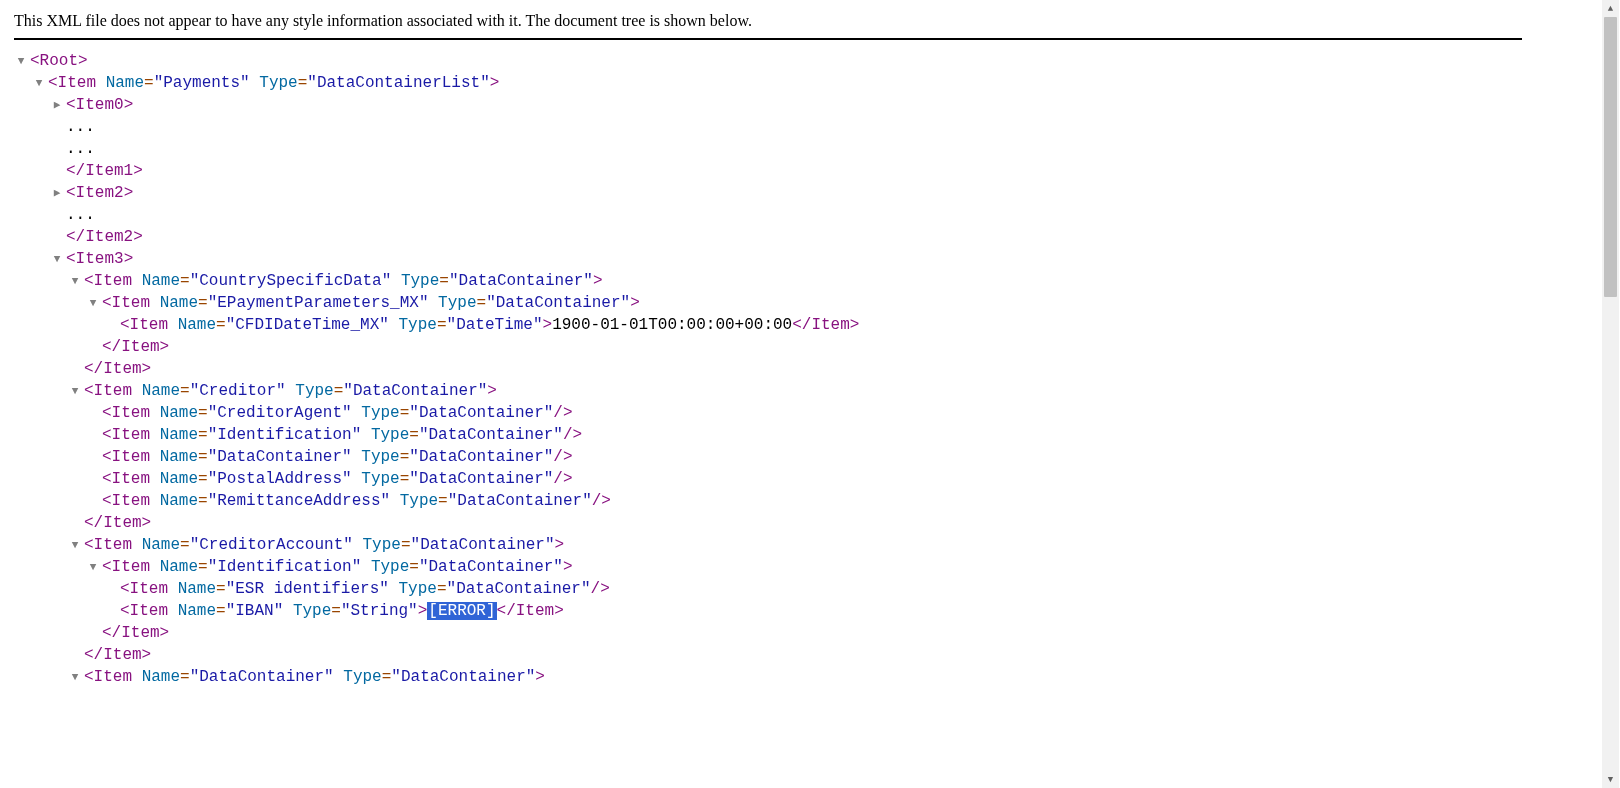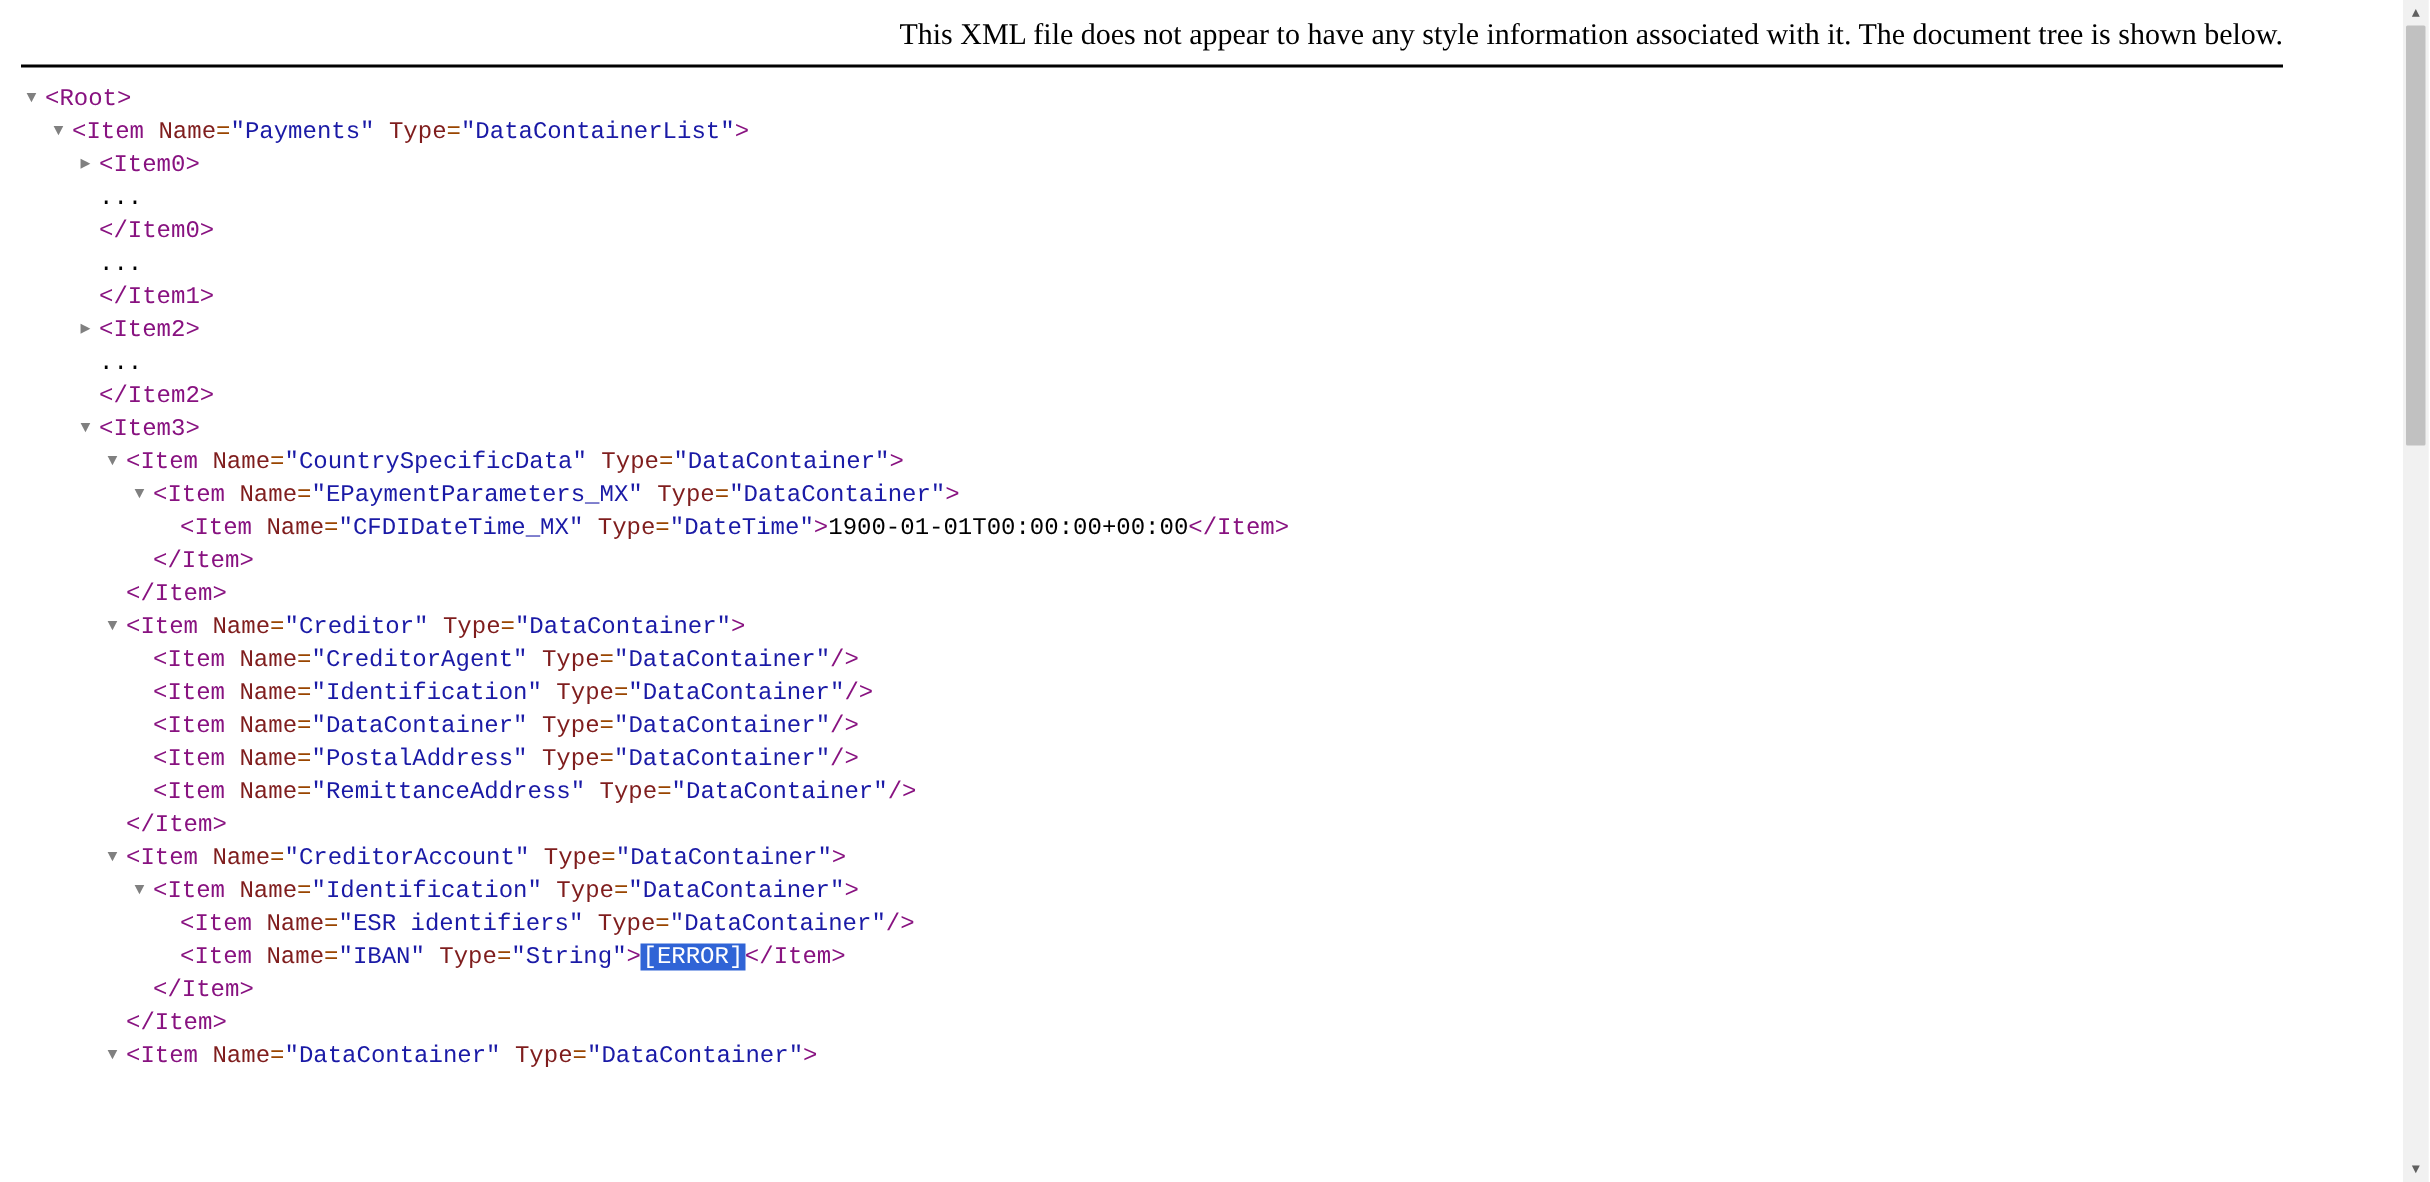--- a/index.html
+++ b/index.html
@@ -20,24 +20,23 @@
     background: #fff;
   }
   .content-area {
     width: 1536px;
     height: 788px;
     padding: 8px 14px;
     overflow: hidden;
   }
   .notice {
     font-family: "Times New Roman", serif;
-    font-size: 20px;
+    font-size: 16px;
     color: #000;
     padding: 4px 0 8px 0;
-    text-align: right;
   }
   .divider {
     border: none;
     border-top: 2px solid #000;
     margin: 0 0 10px 0;
   }
   .tree {
     line-height: 22px;
     white-space: nowrap;
   }
@@ -54,21 +53,21 @@
     font-size: 11px;
     color: #808080;
     user-select: none;
     text-align: center;
     margin-right: 2px;
   }
   .toggle.down::before { content: "▼"; }
   .toggle.right::before { content: "▶"; }
   .angle, .close-angle, .slash { color: #881280; }
   .tag { color: #881280; }
-  .attr-name { color: #7f1d1d; }
+  .attr-name { color: #0369a1; }
   .attr-eq { color: #994500; }
   .attr-val { color: #1a1aa6; }
   .text-content { color: #000; }
   .ellipsis { color: #000; padding-left: 0px; }
   .highlight-error {
     background: #3064d6;
     color: #ffffff;
     padding: 0 1px;
   }
   .scrollbar-vertical {
@@ -133,24 +132,20 @@
 
       <div class="row">
         <span class="indent" style="width:36px"></span>
         <span class="toggle right"></span>
         <span><span class="angle">&lt;</span><span class="tag">Item0</span><span class="angle">&gt;</span></span>
       </div>
       <div class="row">
         <span class="indent" style="width:52px"></span>
         <span class="ellipsis">...</span>
       </div>
-      <div class="row">
-        <span class="indent" style="width:52px"></span>
-        <span><span class="angle">&lt;/</span><span class="tag">Item0</span><span class="angle">&gt;</span></span>
-      </div>
 
       <div class="row">
         <span class="indent" style="width:52px"></span>
         <span class="ellipsis">...</span>
       </div>
       <div class="row">
         <span class="indent" style="width:52px"></span>
         <span><span class="angle">&lt;/</span><span class="tag">Item1</span><span class="angle">&gt;</span></span>
       </div>
 

